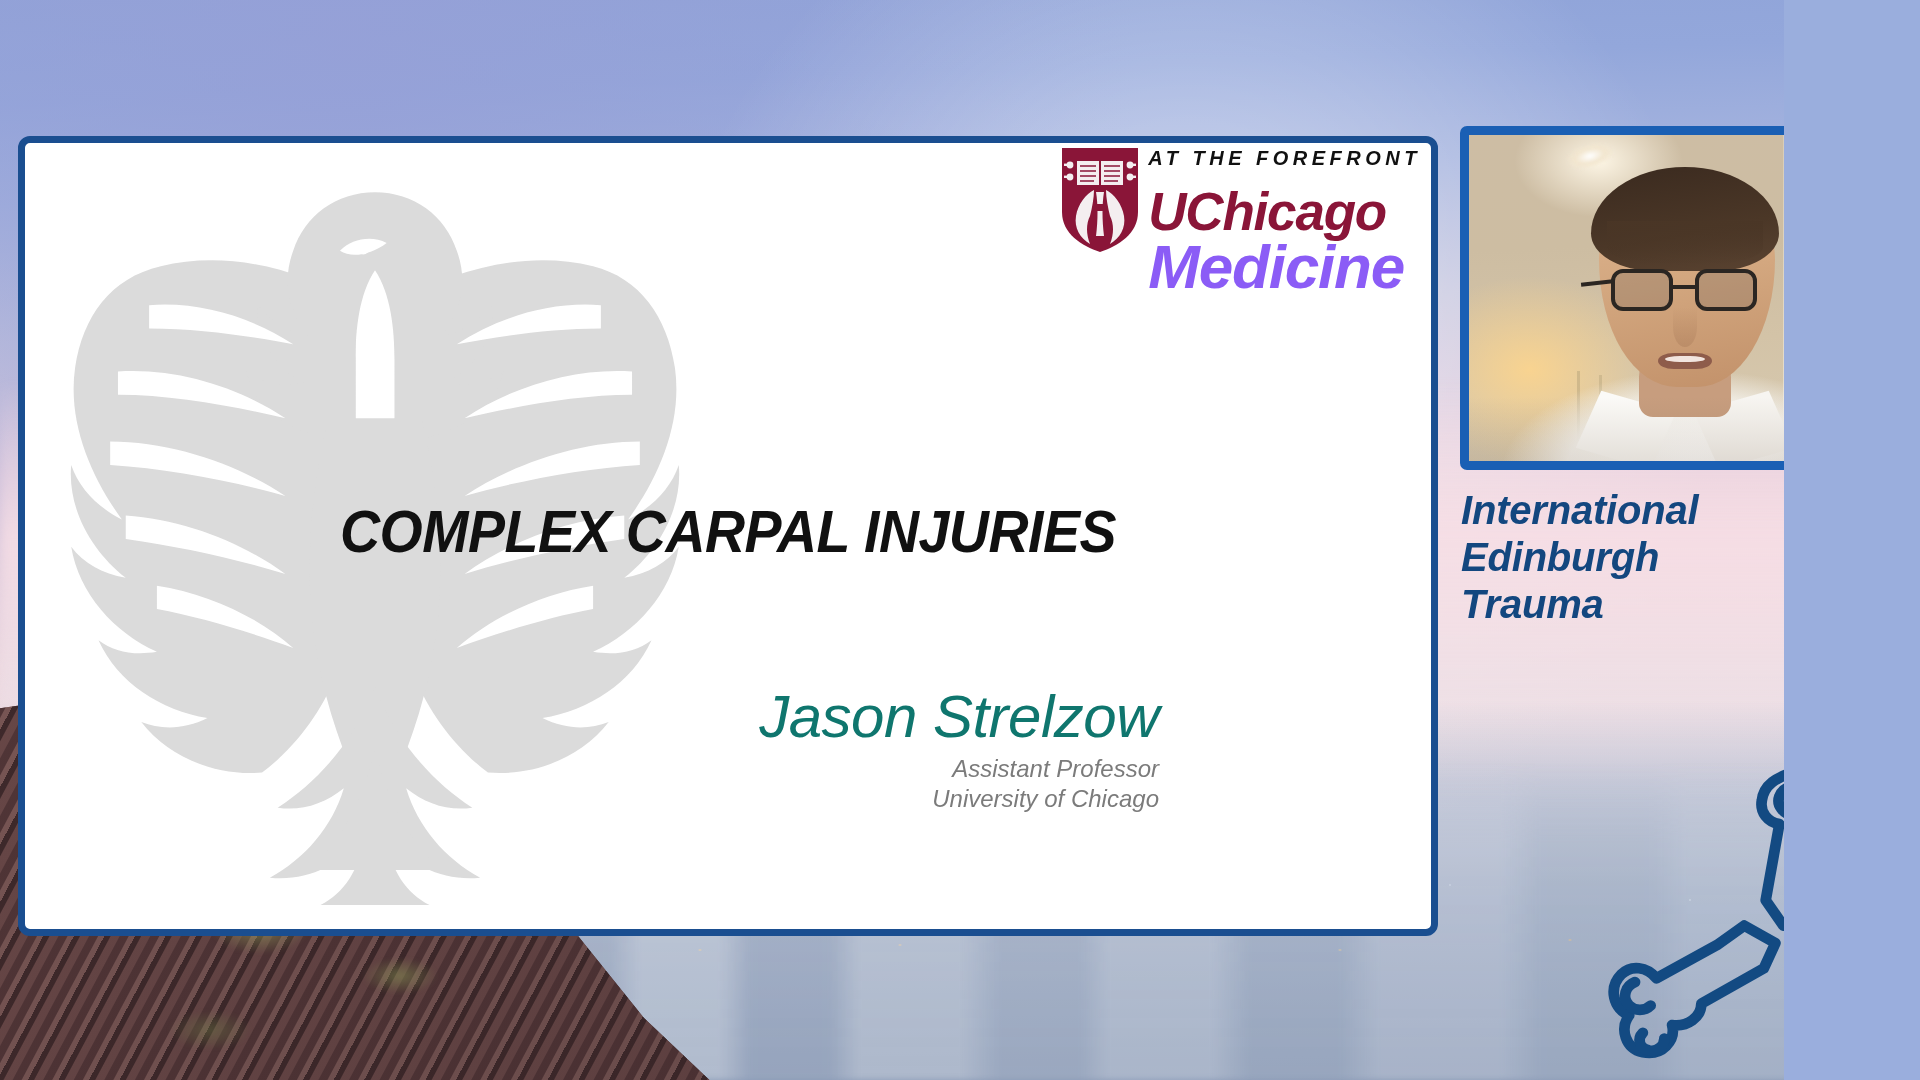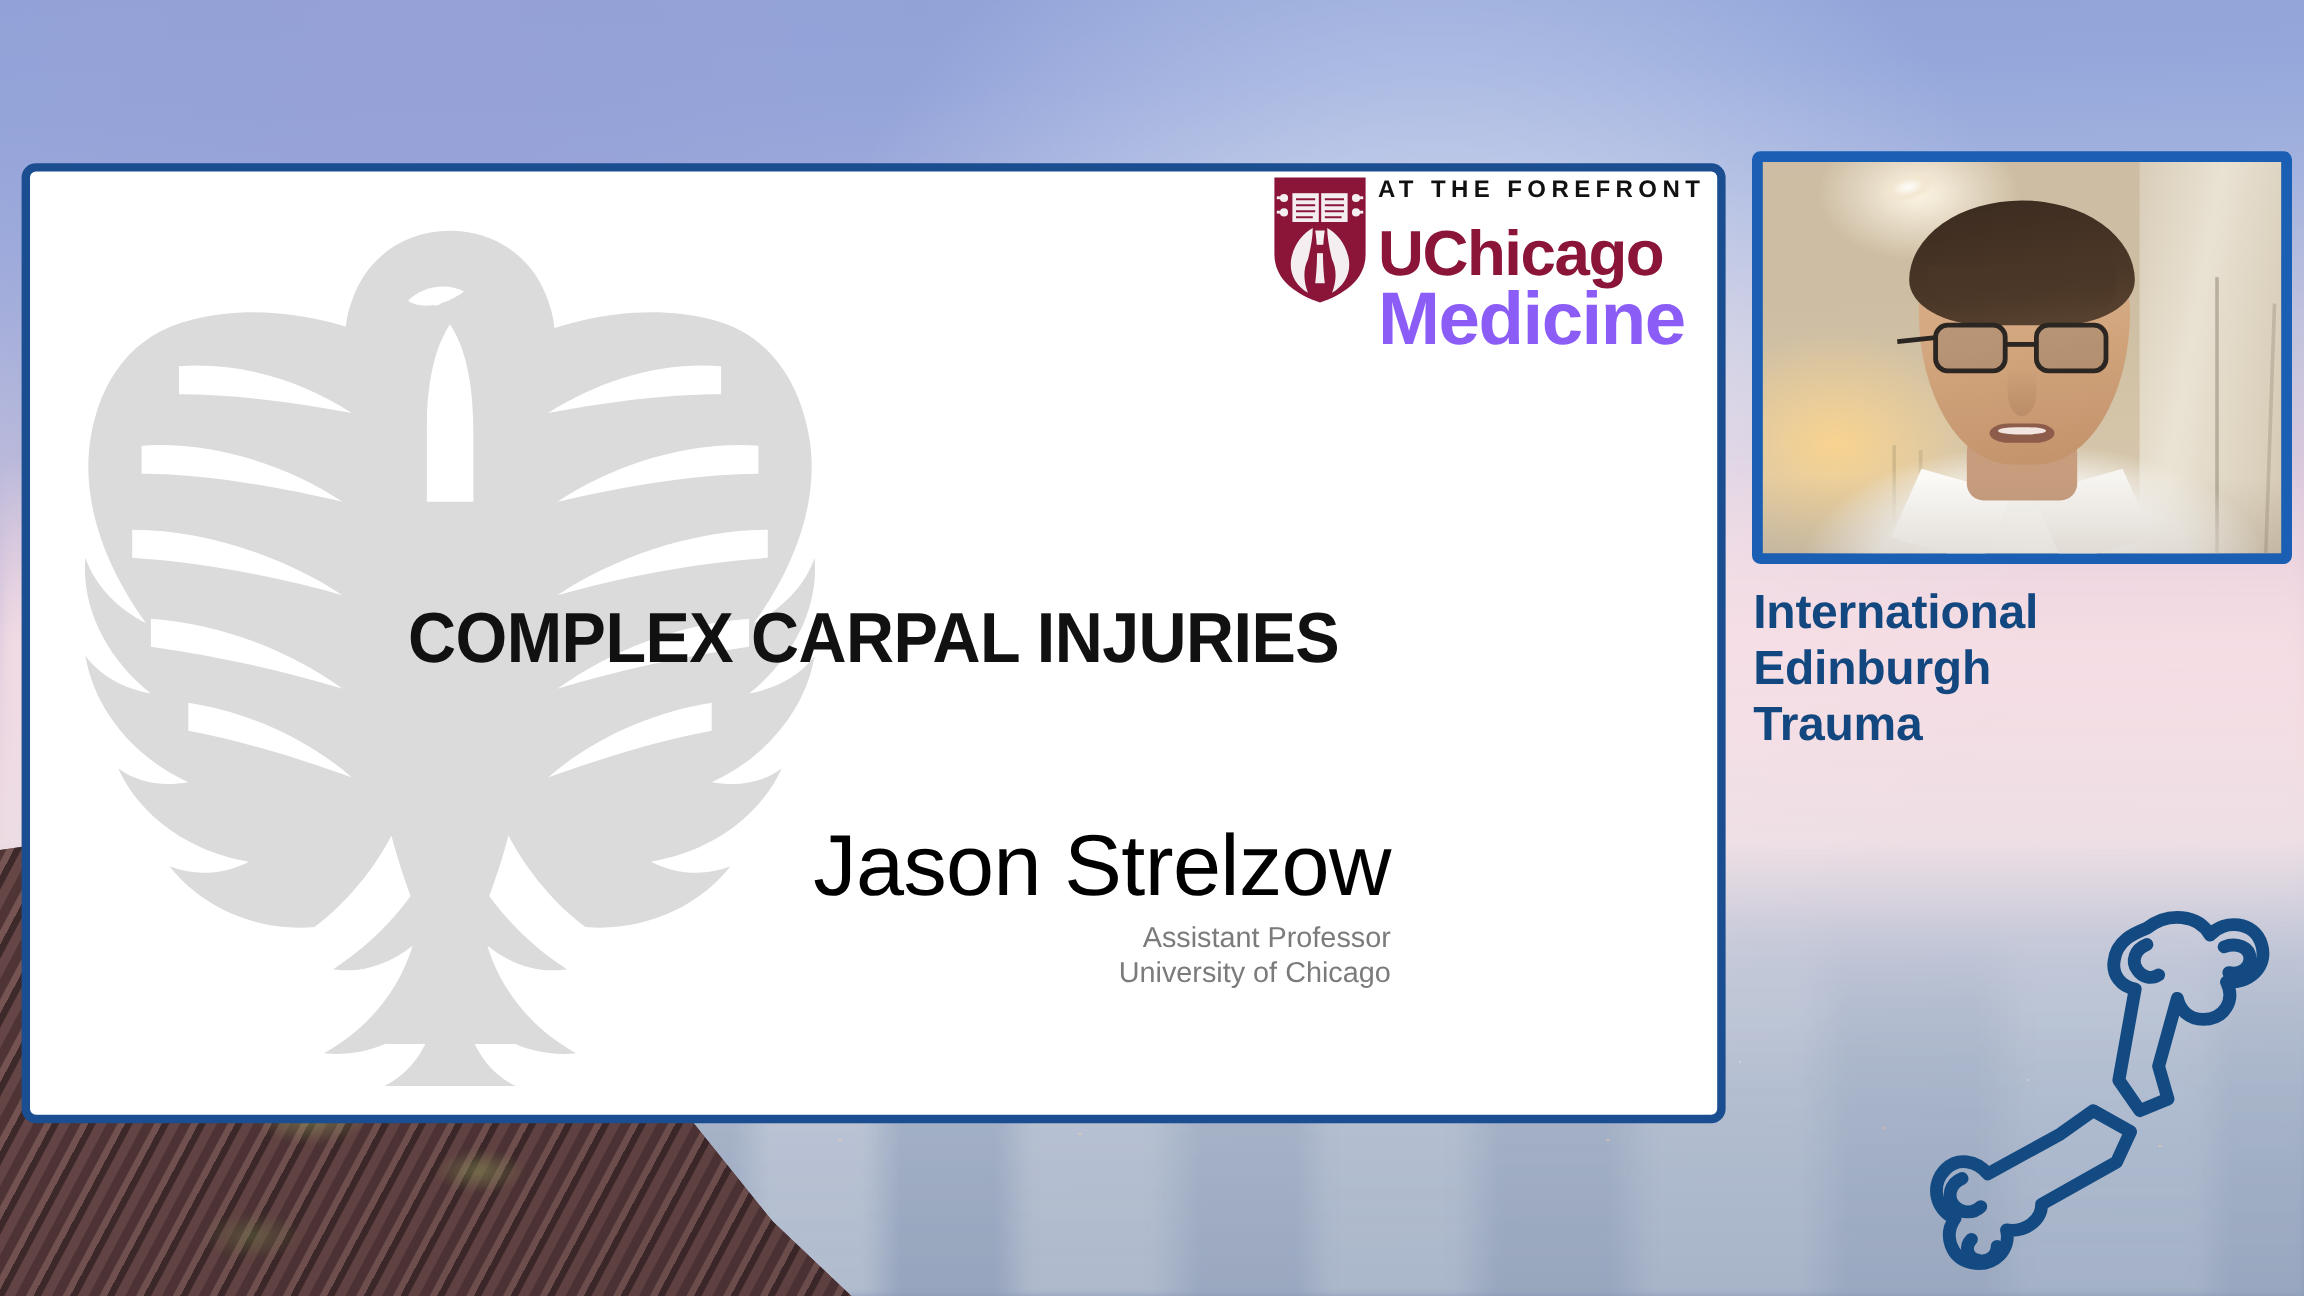--- a/index.html
+++ b/index.html
@@ -4,21 +4,21 @@
 <title>Edinburgh International Trauma Symposium 2021</title>
 <style>
   * { margin:0; padding:0; box-sizing:border-box; }
   html, body {
     width:1920px; height:1080px; overflow:hidden;
     font-family:"Liberation Sans", sans-serif;
     background:#9aaedd;
   }
 
   
-  #stage { position:relative; width:1920px; height:1080px; overflow:hidden; }
+  #stage { position:relative; width:1784px; height:1080px; overflow:hidden;font-style:italic; }
 
   .bg-sky{
     position:absolute; left:0; top:0; width:1920px; height:1080px;
     background:
       radial-gradient(circle at 62% 34%, rgba(255,255,255,.55) 0%, rgba(255,255,255,0) 38%),
       radial-gradient(circle at 18% 4%, rgba(150,160,215,.85) 0%, rgba(150,160,215,0) 42%),
       linear-gradient(178deg,
         #8fa3d8 0%,
         #93a7db 9%,
         #a3b2de 18%,
@@ -150,21 +150,21 @@
     letter-spacing:-0.5px;
     transform:scaleX(.94);
     white-space:nowrap;
   }
 
   
   .presenter{
     position:absolute; right:272px; top:542px; text-align:right;
   }
   .presenter-name{
-    font-size:72px; font-weight:400; color:#000000; line-height:1.05;
+    font-size:60px; font-weight:400; color:#0f766e; line-height:1.05;
     letter-spacing:-0.5px; white-space:nowrap;
   }
   .presenter-line{
     font-size:24px; font-weight:400; color:#7b7b7b; line-height:1.24;
     white-space:nowrap;
   }
   .presenter-lines{ margin-top:6px; }
 
   
   #webcam{

